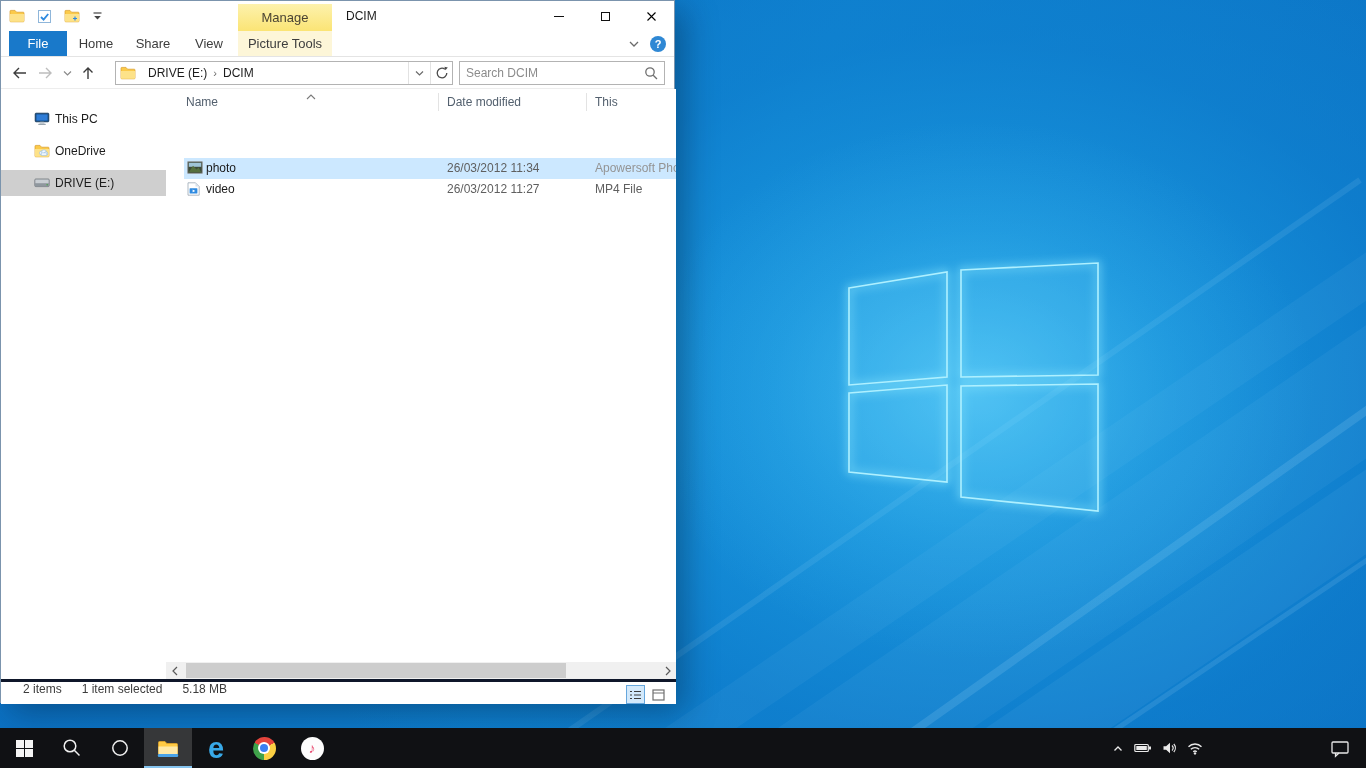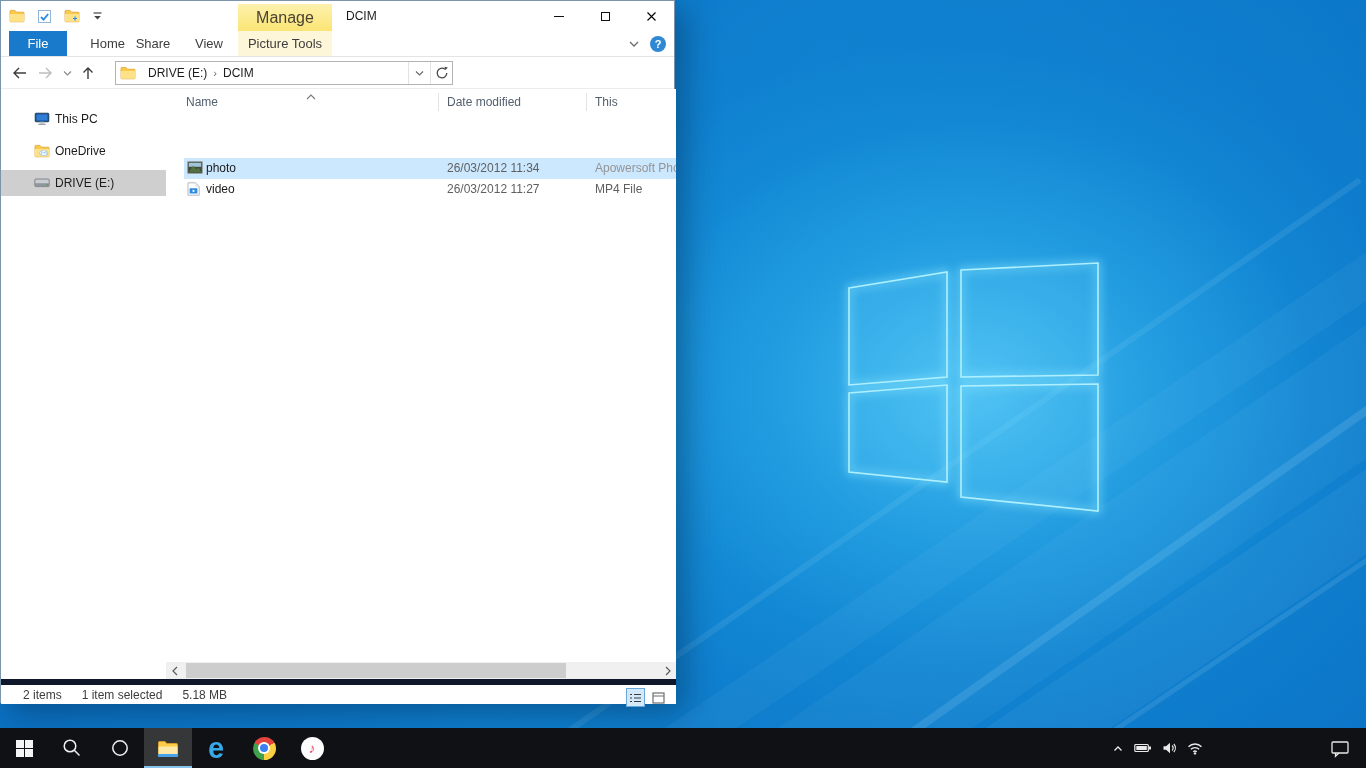--- a/index.html
+++ b/index.html
@@ -17,32 +17,32 @@
 
   
   .explorer { position:absolute; left:0; top:0; width:675px; height:703px; background:#fff;
     border:1px solid rgba(15,60,105,0.55); box-shadow:10px 10px 30px rgba(0,20,40,0.35); }
 
   
   .titlebar { position:absolute; left:0; top:0; width:100%; height:30px; background:#fff; }
   .qat { position:absolute; left:8px; top:0; height:30px; display:flex; align-items:center; gap:12px; }
   .qat button { border:none; background:none; display:flex; align-items:center; }
   .contextual-group { position:absolute; left:237px; top:3px; width:94px; height:27px;
-    background:linear-gradient(#fdf2ad,#fbe475); color:#4a4333; display:flex; align-items:center; justify-content:center; font-size:16px; }
+    background:linear-gradient(#fdf2ad,#fbe475); color:#4a4333; display:flex; align-items:center; justify-content:center; font-size:13px; }
   .win-title { position:absolute; left:345px; top:0; line-height:30px; color:#1a1a1a; }
   .win-controls { position:absolute; right:0; top:0; height:30px; display:flex; }
   .win-controls button { width:46px; height:30px; border:none; background:#fff; display:flex; align-items:center; justify-content:center; }
   .glyph-min { width:10px; height:1px; background:#111; display:block; }
   .glyph-max { width:9px; height:9px; border:1px solid #111; display:block; }
 
   
   .tabrow { position:absolute; left:0; top:30px; width:100%; height:26px; background:#fff; border-bottom:1px solid #e4e4e4; }
   .tabrow .tab { position:absolute; top:0; height:25px; border:none; background:none; font-size:13px; color:#3d3d3d; }
   .tab-file { left:8px; width:58px; background:#1979ca !important; color:#fff !important; }
-  .tab-home { left:66px; width:58px;text-align:right; }
+  .tab-home { left:66px; width:58px; }
   .tab-share { left:124px; width:56px; }
   .tab-view { left:180px; width:56px; }
   .tab-picture-tools { left:237px; width:94px; background:#fdf6d8 !important; color:#3b3b3b; }
   .ribbon-right { position:absolute; right:8px; top:0; height:26px; display:flex; align-items:center; gap:10px; }
   .ribbon-right button { border:none; background:none; display:flex; align-items:center; }
   .help-circle { width:16px; height:16px; border-radius:50%; background:#2f88d4; color:#fff; font-size:11px; font-weight:bold;
     display:flex; align-items:center; justify-content:center; }
 
   
   .addressrow { position:absolute; left:0; top:56px; width:100%; height:32px; background:#fff; border-bottom:1px solid #ededed; }
@@ -87,22 +87,22 @@
   .frow .ftype { position:absolute; left:411px; top:3px; color:#5f5f5f; white-space:nowrap; }
   .frow .ftype.muted { color:#949494; }
 
   
   .hscroll { position:absolute; left:165px; top:661px; width:510px; height:17px; background:#f0f0f0; }
   .hs-arrow { position:absolute; top:0; width:17px; height:17px; border:none; background:#f0f0f0; display:flex; align-items:center; justify-content:center; }
   .hs-left { left:0; } .hs-right { right:0; }
   .hs-thumb { position:absolute; left:20px; top:1px; width:380px; height:15px; background:#cdcdcd; }
 
   
-  .statusbar { position:absolute; left:0; top:678px; width:675px; height:25px; background:#fff; border-top:6px solid #0f172a;
-    display:flex; align-items:center; color:#3c3c3c; }
+  .statusbar { position:absolute; left:0; top:678px; width:675px; height:25px; background:#fff; border-top:3px solid #0f172a;
+    display:flex; color:#3c3c3c; }
   .statusbar .st { margin-left:20px; }
   .statusbar .st:first-child { margin-left:22px; }
   .view-toggles { position:absolute; right:8px; top:3px; display:flex; gap:4px; }
   .view-toggles button { width:19px; height:19px; border:1px solid transparent; background:none; display:flex; align-items:center; justify-content:center; }
   .view-toggles button.active { background:#d3e9fb; border-color:#66a7dd; }
 
   
   .taskbar { position:absolute; left:0; bottom:0; width:1366px; height:40px; background:#101114; z-index:30; }
   .tb-apps { position:absolute; left:0; top:0; height:40px; display:flex; }
   .tb-btn { width:48px; height:40px; border:none; background:none; display:flex; align-items:center; justify-content:center; position:relative; }
@@ -267,20 +267,29 @@
           <svg width="9" height="7" viewBox="0 0 9 7">
               <path d="M1 1.5 L4.5 5 L8 1.5" stroke="#6b6b6b" stroke-width="1.2" fill="none"></path>
             </svg>
         </button>
         <button class="addr-refresh">
           <svg width="14" height="14" viewBox="0 0 14 14">
               <path d="M11.8 7 A4.8 4.8 0 1 1 9.9 3.2" fill="none" stroke="#4a4a4a" stroke-width="1.3"></path>
               <path d="M9.4 0.8 L12.8 1.4 L10.4 4.2 Z" fill="#4a4a4a"></path>
             </svg>
         </button>
+      </div>
+      <div class="searchbox">
+        <input type="text" placeholder="Search DCIM" style="">
+        <span class="mag">
+          <svg width="14" height="14" viewBox="0 0 14 14">
+              <circle cx="6" cy="6" r="4.2" fill="none" stroke="#6e6e6e" stroke-width="1.3"></circle>
+              <path d="M9.2 9.2 L13 13" stroke="#6e6e6e" stroke-width="1.3"></path>
+            </svg>
+        </span>
       </div>
     </div>
 
     <div class="main">
 
       <div class="navpane">
         <div class="nav-item">
           <span class="icn">
             <svg width="16" height="14" viewBox="0 0 16 14">
                 <rect x="1.2" y="1.2" width="13.6" height="8.6" rx="0.8" fill="#14487e" stroke="#0e3257" stroke-width="0.8"></rect>

